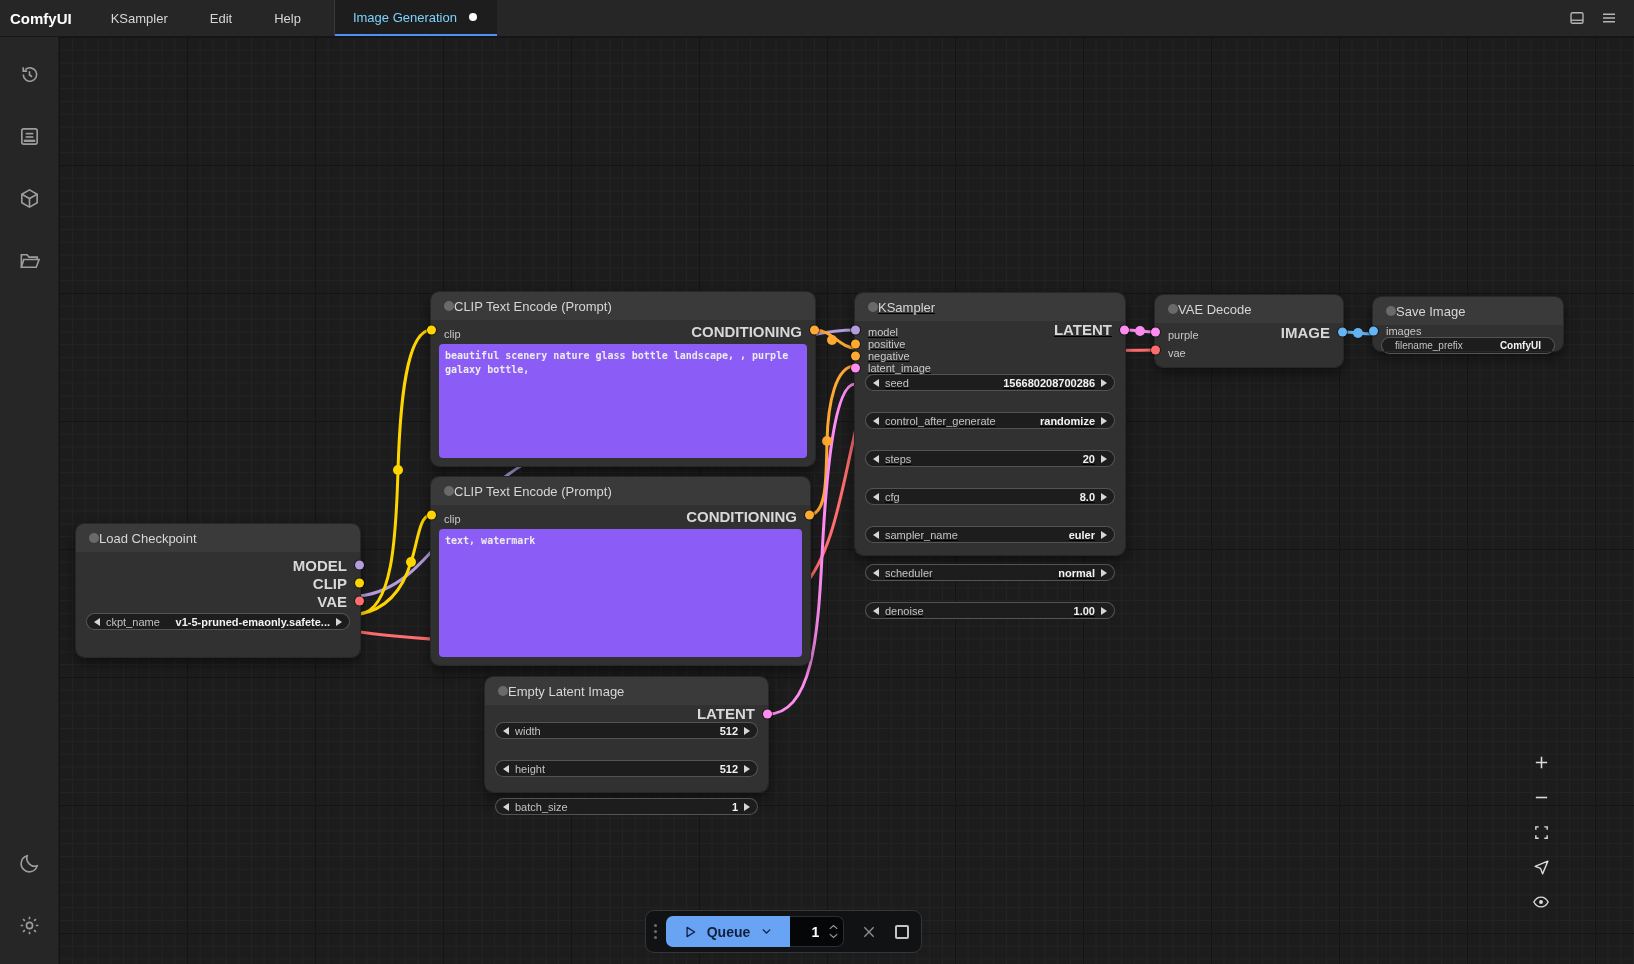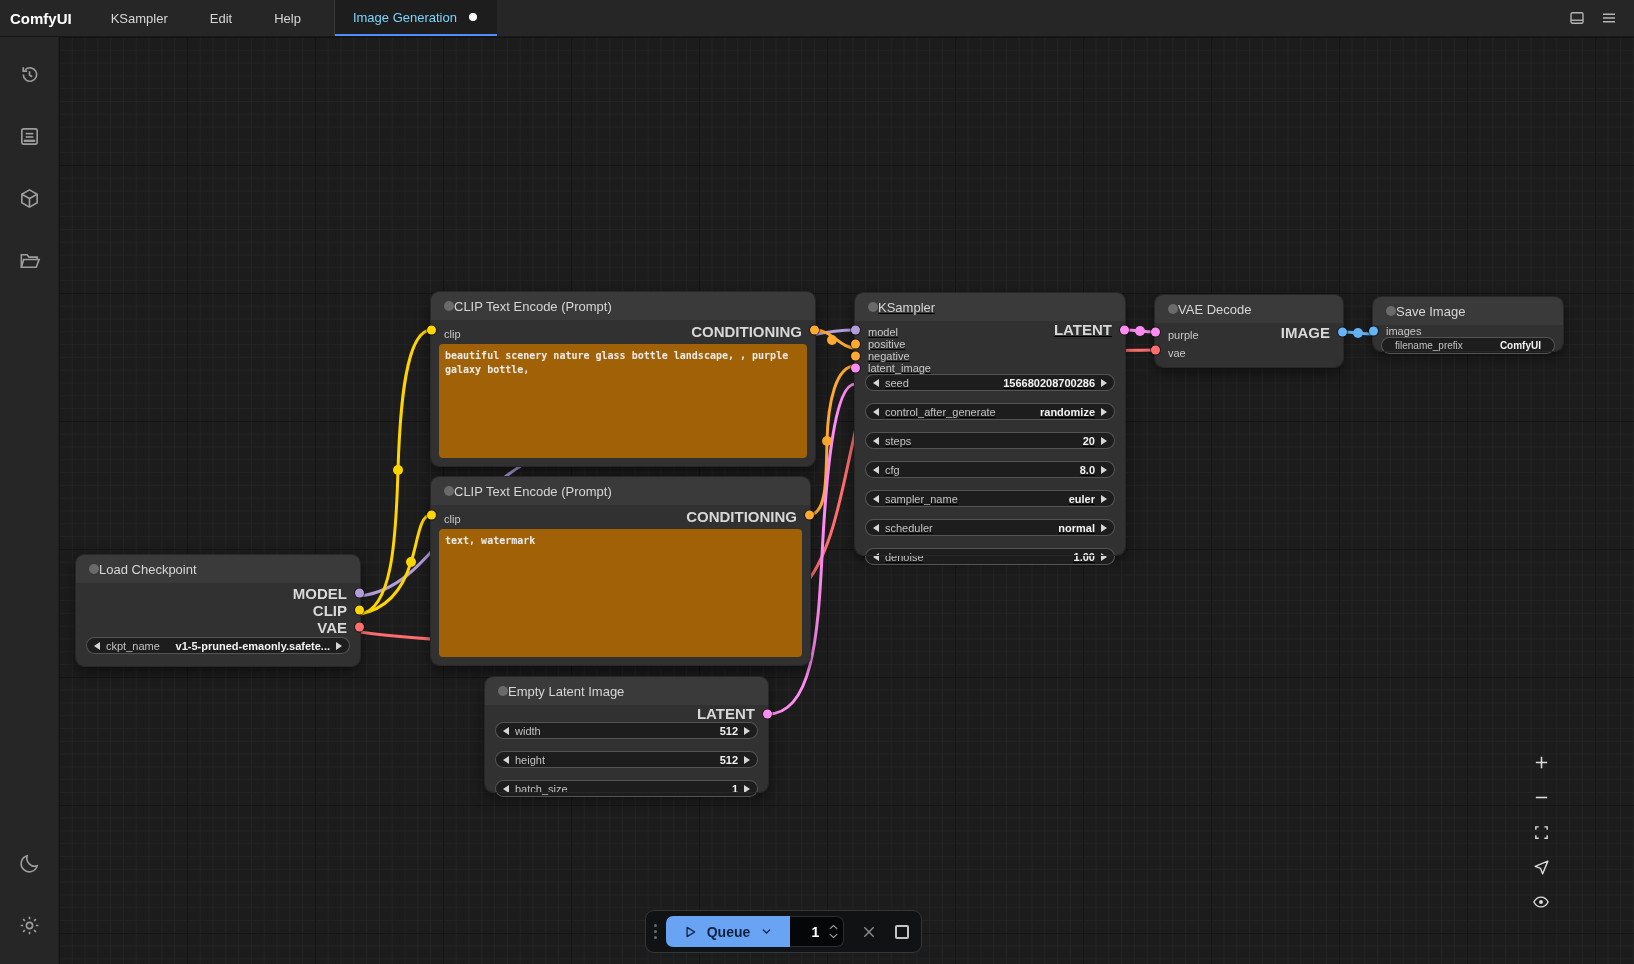--- a/index.html
+++ b/index.html
@@ -49,30 +49,30 @@
                  color:#d6d6d6; font-size:13px; }
   .node-status-dot { width:10px; height:10px; border-radius:50%; background:#6a6a6a; flex:0 0 10px; }
   .slot-row { position:relative; height:18px; display:flex; align-items:flex-end;
               justify-content:space-between; padding:0 13px; }
   .slot-row.tall { height:20px; }
   .in-label  { color:#c8c8c8; font-size:11px; }
   .out-label { color:#d8d8d8; font-size:15px; font-weight:bold; margin-left:auto; }
   .port { position:absolute; top:50%; width:9px; height:9px; border-radius:50%;
           transform:translateY(-50%); box-shadow:0 0 0 1px rgba(0,0,0,.45); }
   .port.in { left:-4px; } .port.out { right:-4px; }
-  .widget { height:17px; flex:0 0 17px; margin:0 10px 12px; background:#1d1d1d;
+  .widget { height:17px; flex:0 0 17px; margin:0 10px 21px; background:#1d1d1d;
             border:1px solid rgba(150,150,150,.45); border-radius:9px;
             display:flex; align-items:center; padding:0 7px; font-size:11px; }
   .w-name { color:#c2c2c2; margin:0 6px; white-space:nowrap; }
   .w-value { color:#f2f2f2; font-weight:bold; margin-left:auto; margin-right:6px; white-space:nowrap; }
   .arr-l { width:0; height:0; border-top:4px solid transparent; border-bottom:4px solid transparent;
            border-right:6px solid #d6d6d6; }
   .arr-r { width:0; height:0; border-top:4px solid transparent; border-bottom:4px solid transparent;
            border-left:6px solid #d6d6d6; }
-  .nta { flex:1; margin:4px 8px 8px; background:#a16207; border-radius:4px; padding:5px 6px;
+  .nta { flex:1; margin:4px 8px 8px; background:#8b5cf6; border-radius:4px; padding:5px 6px;
          font-family:"DejaVu Sans Mono", monospace; font-size:10px; font-weight:bold;
          color:#ececec; line-height:1.35; overflow:hidden; }
 
   
   .queuebar { position:absolute; left:645px; top:910px; width:277px; height:43px; z-index:6;
               background:#111214; border:1px solid #33363a; border-radius:9px;
               display:flex; align-items:center; padding:0 12px 0 8px; }
   .grip { display:flex; flex-direction:column; gap:3px; margin-right:9px; }
   .grip i { width:3px; height:3px; border-radius:50%; background:#6c6c6c; }
   .queue-btn { height:31px; width:124px; background:#69a3f4; border-radius:7px 0 0 7px;
@@ -121,21 +121,21 @@
   <circle cx="398" cy="470" r="5" style="fill: rgb(255, 213, 0);"></circle>
   <circle cx="411" cy="562" r="5" style="fill: rgb(255, 213, 0);"></circle>
   <circle cx="832" cy="340" r="5" style="fill: rgb(255, 169, 49);"></circle>
   <circle cx="827" cy="441" r="5" style="fill: rgb(255, 169, 49);"></circle>
   <circle cx="1140" cy="331" r="5" style="fill: rgb(255, 140, 241);"></circle>
   <circle cx="1358" cy="333" r="5" style="fill: rgb(100, 181, 246);"></circle>
 </svg>
 
 <div class="nodes-layer">
 
-  <div class="node" style="left:76px; top:555px; width:284px; height:111px;">
+  <div class="node" style="left:76px; top:524px; width:284px; height:133px;">
     <div class="node-header">
       <span class="node-status-dot"></span>
       <span>Load Checkpoint</span>
     </div>
     <div style="height:4px"></div>
     <div class="slot-row">
       <span class="out-label">MODEL</span>
       <span class="port out" style="background: rgb(179, 157, 219);"></span>
     </div>
     <div class="slot-row">

